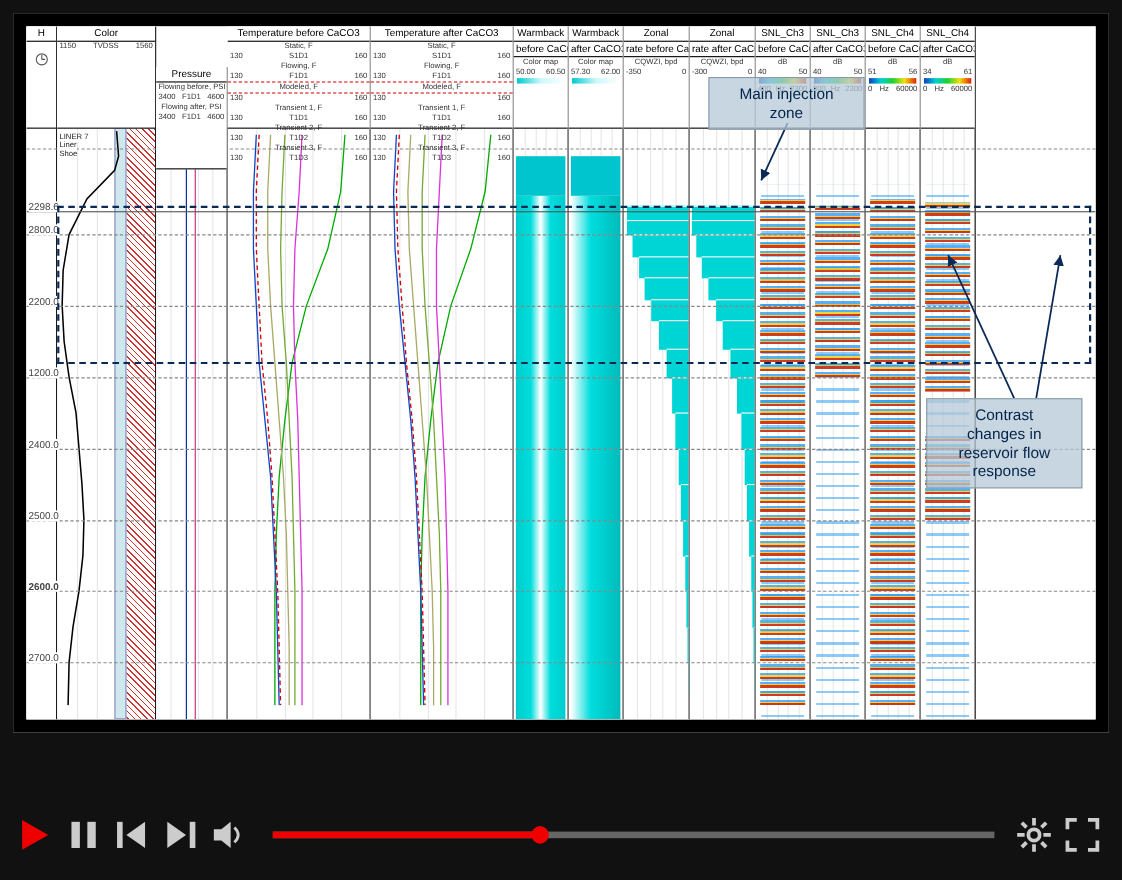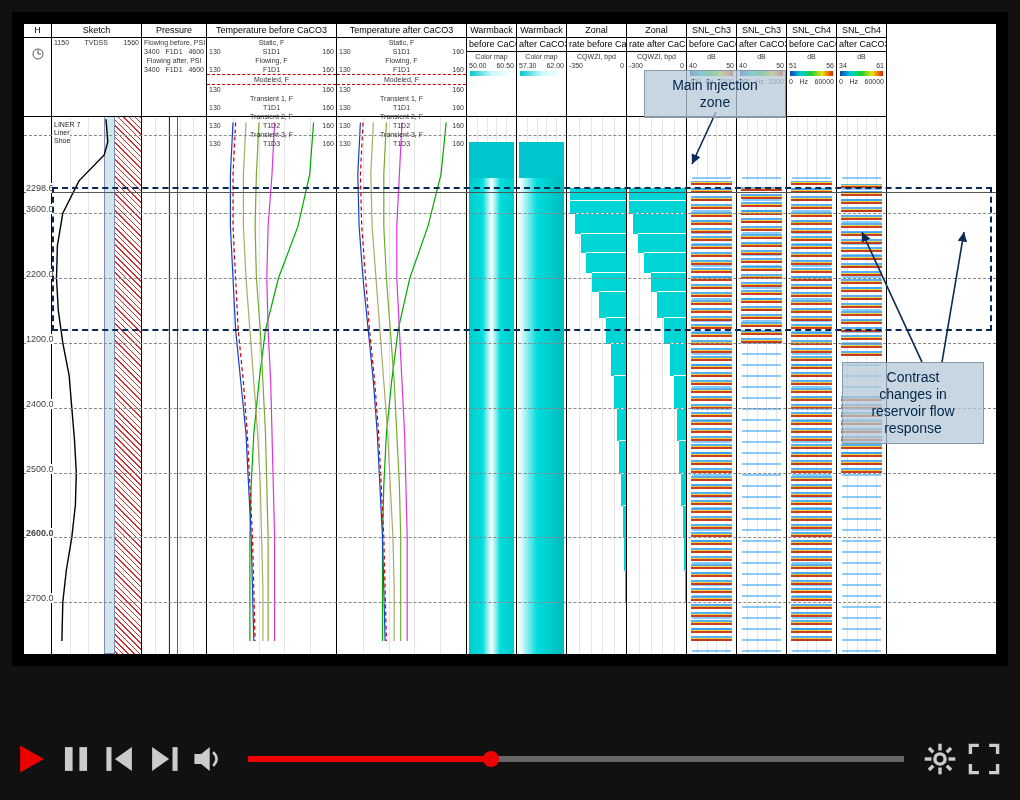--- a/index.html
+++ b/index.html
@@ -74,21 +74,21 @@
               <div class="sub"><svg width="14" height="14">
                   <circle cx="7" cy="7" r="5" fill="none" stroke="#555"></circle>
                   <line x1="7" y1="7" x2="7" y2="3" stroke="#555"></line>
                   <line x1="7" y1="7" x2="10" y2="7" stroke="#555"></line>
                 </svg></div>
             </div>
             <div class="body"></div>
           </div>
           <div class="trk" style="width: 90px;">
             <div class="hdr">
-              <div class="title">Sketch</div>
+              <div class="title">Color</div>
               <div class="legend">
                 <span>1150</span>
                 <span>TVDSS</span>
                 <span>1560</span>
               </div>
             </div>
             <div class="body">
               <div class="vgrid" style="left: 20%;"></div>
               <div class="vgrid" style="left: 40%;"></div>
               <div class="vgrid" style="left: 60%;"></div>
@@ -96,21 +96,21 @@
               <div class="hatch" style="position: absolute; inset: 0px 0px 0px 66%;"></div>
               <div style="position: absolute; left: 58%; width: 10%; top: 0px; bottom: 0px; background: rgb(207, 232, 238); border: 1px solid rgb(136, 136, 187);"></div>
               <svg class="curves">
                 <path d="M54 3.240963855421687 L55.8 25.927710843373497 L52.199999999999996 38.89156626506024 L27 64.81927710843374 L10.799999999999999 97.2289156626506 L5.3999999999999995 129.63855421686748 L4.5 162.04819277108436 L6.300000000000001 194.4578313253012 L10.799999999999999 226.8674698795181 L17.1 259.27710843373495 L19.8 291.6867469879518 L22.5 324.0963855421687 L24.3 356.50602409638554 L23.400000000000002 388.9156626506024 L19.8 421.32530120481925 L14.4 453.7349397590362 L10.799999999999999 486.144578313253 L9.9 525.0361445783133" stroke="#000" stroke-width="1.4" fill="none"></path>
               </svg>
               <div class="linerlab" style="left: 2px; top: 5.18554px;">LINER 7</div>
               <div class="linerlab" style="left: 2px; top: 13.1855px;">Liner</div>
               <div class="linerlab" style="left: 2px; top: 21.1855px;">Shoe</div>
             </div>
           </div>
-          <div class="trk" style="width: 65px;">
+          <div class="trk" style="width: 65px; margin-top: 37px;">
             <div class="hdr">
               <div class="title">Pressure</div>
               <div class="sub" style="">Flowing before, PSI</div>
               <div class="legend">
                 <span>3400</span>
                 <span>F1D1</span>
                 <span>4600</span>
               </div>
               <div class="sub" style="">Flowing after, PSI</div>
               <div class="legend">
@@ -454,21 +454,21 @@
               <div class="snl spec" style="left: 8%; right: 8%; top: 68.0602px; height: 171.771px;"></div>
               <div class="snl spec" style="left: 8%; right: 8%; top: 278.723px; height: 77.7831px;"></div>
             </div>
           </div>
         </div>
     <div class="dline" style="top: 111.446px;"></div>
         <div class="dline solid" style="top: 168.098px;">
           <span>2298.6</span>
         </div>
         <div class="dline" style="top: 189.229px;">
-          <span>3600.0</span>
+          <span>2800.0</span>
         </div>
         <div class="dline" style="top: 254.048px;">
           <span>2200.0</span>
         </div>
         <div class="dline" style="top: 318.867px;">
           <span>1200.0</span>
         </div>
         <div class="dline" style="top: 383.687px;">
           <span>2400.0</span>
         </div>

